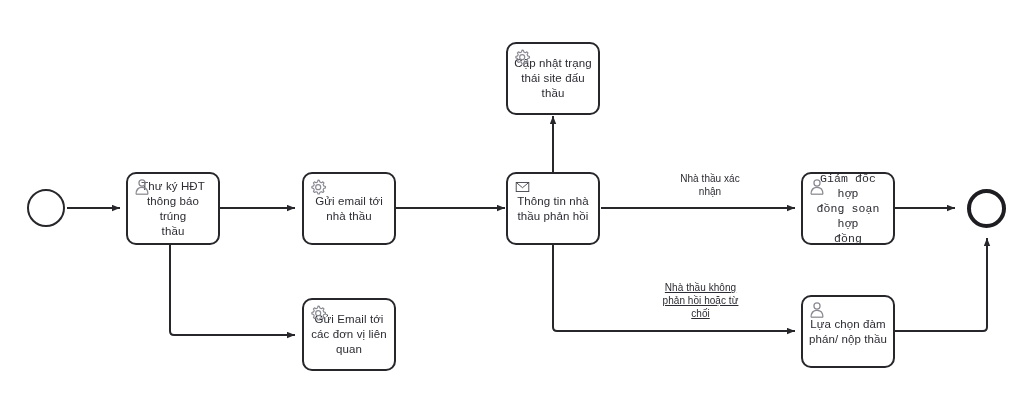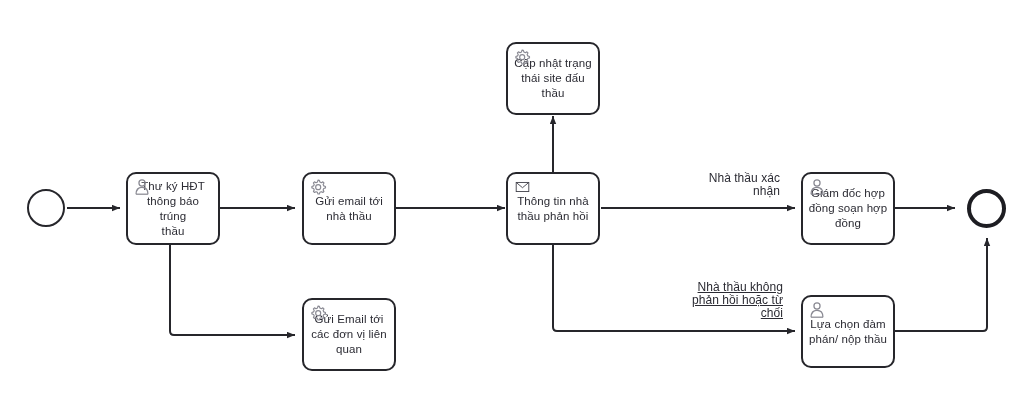--- a/index.html
+++ b/index.html
@@ -58,24 +58,24 @@
     background: #ffffff;
   }
   .event-start {
     border: 2px solid #26262b;
   }
   .event-end {
     border: 4px solid #1d1d22;
   }
   .edge-label {
     position: absolute;
-    font-size: 12px;
+    font-size: 10px;
     line-height: 13px;
     color: #2b2b33;
-    text-align: right;
+    text-align: center;
     white-space: pre-line;
     letter-spacing: 0.05px;
   }
 </style>
 </head>
 <body>
 
 <div id="canvas">
 
   <svg id="edges" viewBox="0 0 1034 402" width="1034" height="402" xmlns="http://www.w3.org/2000/svg">
@@ -150,21 +150,21 @@
 
   <div class="node" style="left:506px; top:172px; width:94px; height:73px;">
     <svg class="task-icon" viewBox="0 0 20 20" style="top:6px; left:6px; width:17px; height:14px;">
       <rect x="1" y="3.5" width="18" height="13" fill="#ffffff" stroke="#43434c" stroke-width="1.3"></rect>
       <path d="M1,3.5 L10,11 L19,3.5" fill="none" stroke="#43434c" stroke-width="1.3"></path>
     </svg>
     <div class="node-label">Thông tin nhà
 thầu phản hồi</div>
   </div>
 
-  <div class="node" style="left:801px; top:172px; width:94px; height:73px;">
+  <div class="node" style="left:801px; top:172px; width:94px; height:73px;font-family:Liberation Mono, monospace;">
     <svg class="task-icon" viewBox="0 0 20 20">
       <circle cx="10" cy="5.6" r="3.4" fill="none" stroke="#8a8a93" stroke-width="1.4"></circle>
       <path d="M3.4,18 C3.4,12.6 6.6,10.4 10,10.4 C13.4,10.4 16.6,12.6 16.6,18" fill="none" stroke="#8a8a93" stroke-width="1.4"></path>
       <path d="M3.4,18 L16.6,18" fill="none" stroke="#8a8a93" stroke-width="1.4"></path>
     </svg>
     <div class="node-label">Giám đốc hợp
 đồng soạn hợp
 đồng</div>
   </div>
 

